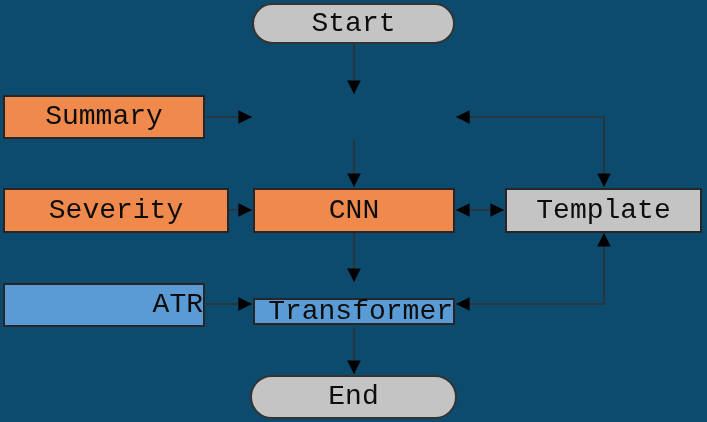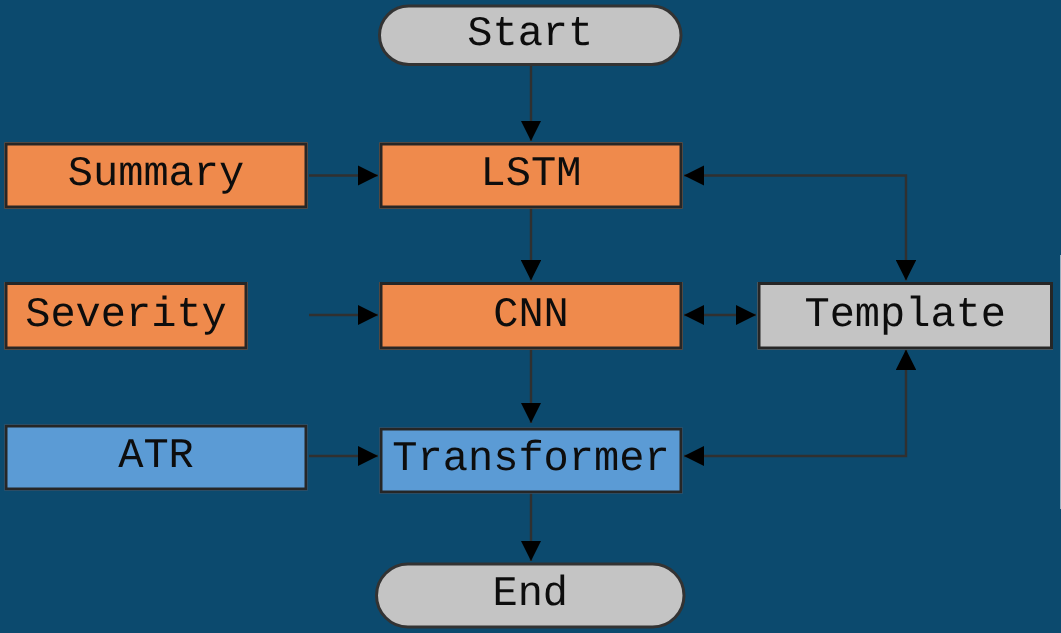--- a/index.html
+++ b/index.html
@@ -30,32 +30,32 @@
     align-items: center;
     justify-content: center;
     border: 2px solid #262626;
     font-size: 28px;
     line-height: 1;
     color: #0d0d0d;
     z-index: 2;
     white-space: nowrap;
   }
   .fill-orange { background: #ef8a4c; }
-  .fill-blue   { background: #5b9bd5; }
+  .fill-blue   { background: #5b9bd5; justify-content: flex-end; }
   .fill-gray   { background: #c4c4c4; }
   .pill { border-radius: 22px; border-color: #333333; }
 
   .node-start       { left: 252px; top:   3px; width: 203px; height: 41px; }
   .node-summary     { left:   3px; top:  95px; width: 202px; height: 44px; text-align: right; }
   .node-lstm        { left: 253px; top:  95px; width: 202px; height: 44px; }
-  .node-severity    { left:   3px; top: 188px; width: 162px; height: 45px; }
+  .node-severity    { left:   3px; top: 188px; width: 226px; height: 45px; }
   .node-cnn         { left: 253px; top: 188px; width: 202px; height: 45px; }
   .node-template    { left: 505px; top: 188px; width: 197px; height: 45px; }
   .node-atr         { left:   3px; top: 283px; width: 202px; height: 44px; }
-  .node-transformer { left: 253px; top: 285px; width: 202px; height: 44px; }
+  .node-transformer { left: 253px; top: 298px; width: 202px; height: 27px; }
   .node-end         { left: 250px; top: 375px; width: 207px; height: 44px; }
 
   .edge {
     stroke: #303030;
     stroke-width: 1.6;
     fill: none;
   }
 </style>
 </head>
 <body>
@@ -91,23 +91,20 @@
   </svg>
 
   <div class="node pill fill-gray node-start">
     <span>Start</span>
   </div>
 
   <div class="node fill-orange node-summary">
     <span>Summary</span>
   </div>
 
-  <div class="node fill-orange node-lstm">
-    <span>LSTM</span>
-  </div>
 
   <div class="node fill-orange node-severity">
     <span>Severity</span>
   </div>
 
   <div class="node fill-gray node-template">
     <span>Template</span>
   </div>
 
   <div class="node fill-orange node-cnn">

